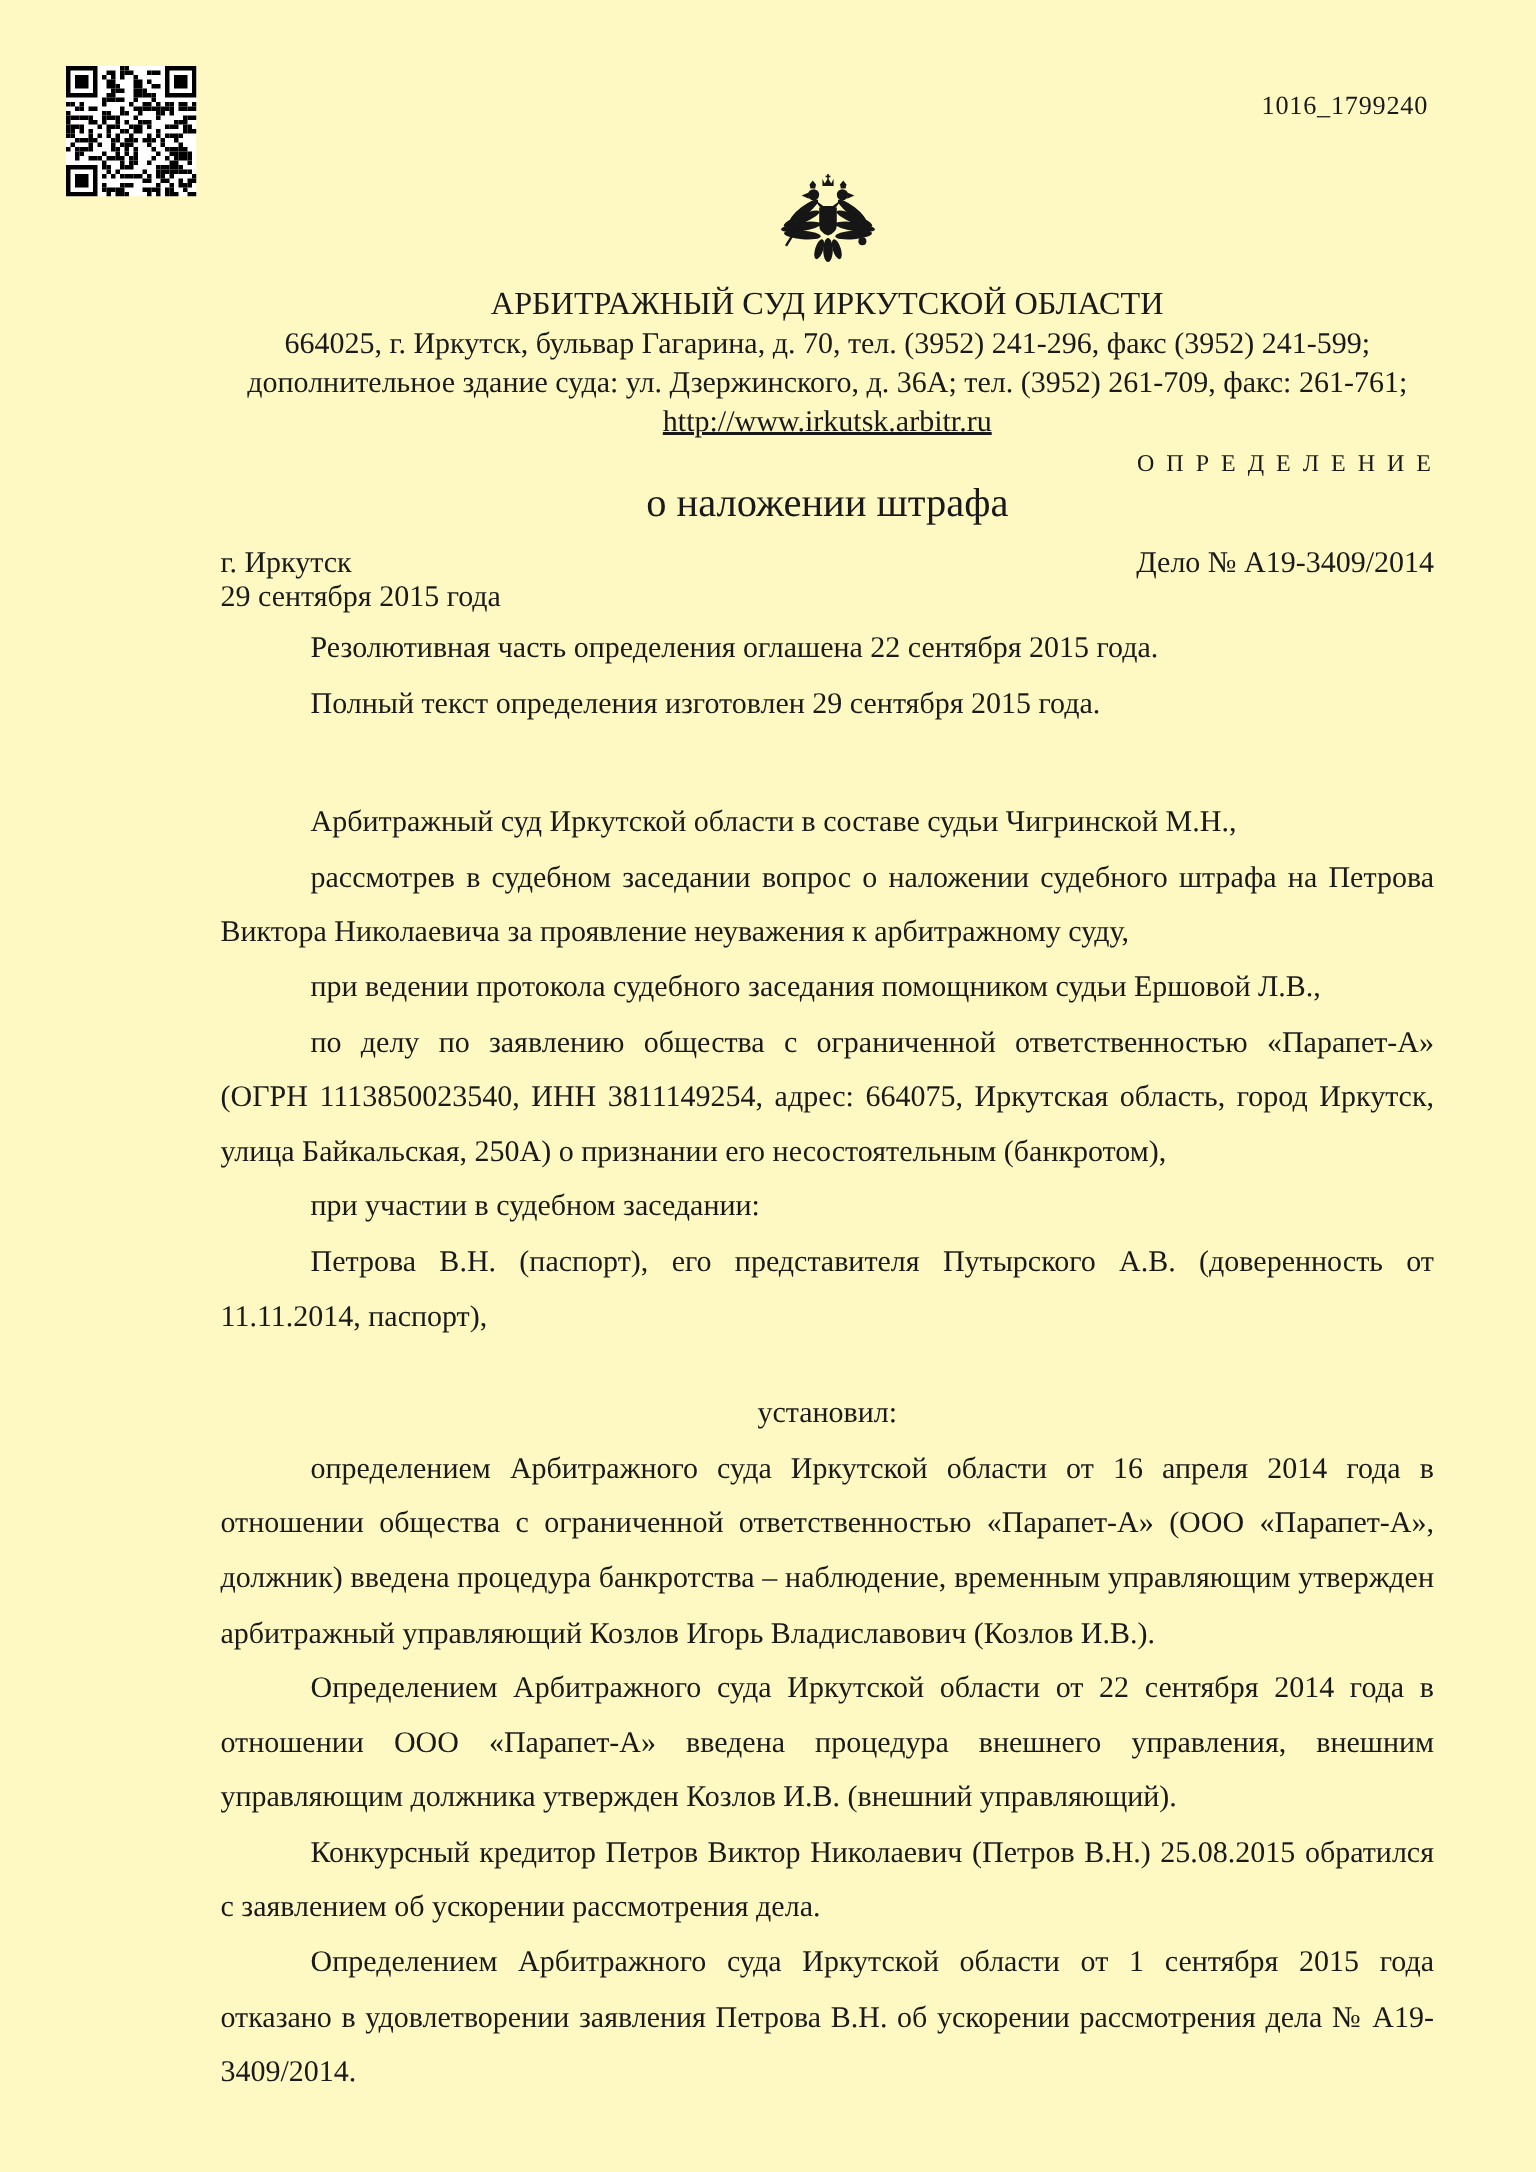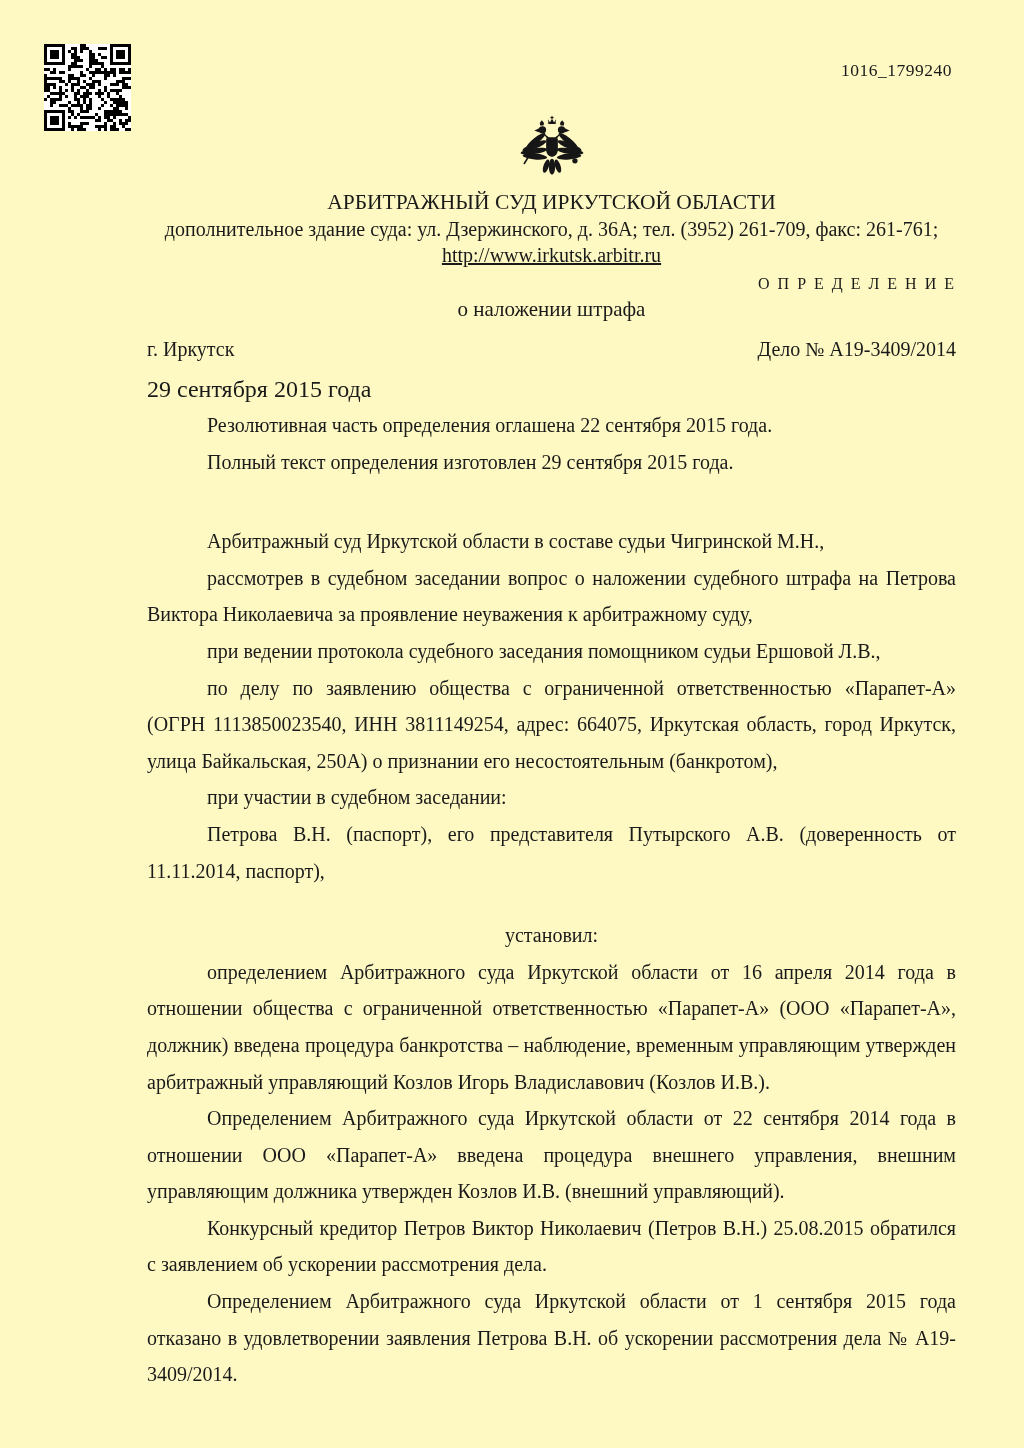--- a/index.html
+++ b/index.html
@@ -15,23 +15,23 @@
   .qr{position:absolute;left:44px;top:44px;width:87px;height:87px;}
   .doc-number{position:absolute;top:60px;right:72px;font-size:17.5px;letter-spacing:.5px;}
   .content{padding:113px 68px 0 147px;}
   .letterhead{text-align:center;}
   .emblem{display:block;margin:0 auto;width:64px;height:70px;}
   .court-name{font-size:21.5px;line-height:27px;margin-top:6px;white-space:nowrap;}
   .addr{font-size:20px;line-height:26px;white-space:nowrap;}
   .site-row{line-height:26px;}
   .site{font-size:20px;text-decoration:underline;color:#1a1a1a;cursor:pointer;}
   .doc-type{font-size:16px;letter-spacing:2px;line-height:27px;text-align:right;}
-  .doc-subject{font-size:21px;line-height:25px;}
+  .doc-subject{font-size:27px;line-height:25px;}
   .case-row{display:flex;justify-content:space-between;font-size:20px;margin-top:16px;}
-  .date-row{font-size:24px;margin-top:15px;}
+  .date-row{font-size:20px;margin-top:0;}
   .paras{margin-top:4px;}
   .para{margin:0;font-size:20px;line-height:36.6px;text-indent:60px;text-align:justify;}
   .para.center{text-align:center;text-indent:0;margin-top:28px;}
   .para.space-before{margin-top:43px;}
 </style>
 </head>
 <body>
 
 <div class="page">
 
@@ -390,20 +390,21 @@
           <ellipse cx="60" cy="95" rx="6" ry="15"></ellipse>
           <ellipse cx="49" cy="94" rx="5" ry="13" transform="rotate(18 49 94)"></ellipse>
           <ellipse cx="71" cy="94" rx="5" ry="13" transform="rotate(-18 71 94)"></ellipse>
 
           <rect x="14" y="62" width="3" height="30" transform="rotate(32 15 77)"></rect>
           <circle cx="103" cy="84" r="5"></circle>
         </g>
       </svg>
 
       <div class="court-name">АРБИТРАЖНЫЙ СУД ИРКУТСКОЙ ОБЛАСТИ</div>
+      <div class="addr">664025, г. Иркутск, бульвар Гагарина, д. 70, тел. (3952) 241-296, факс (3952) 241-599;</div>
       <div class="addr">дополнительное здание суда: ул. Дзержинского, д. 36А; тел. (3952) 261-709, факс: 261-761;</div>
       <div class="site-row">
         <a class="site">http://www.irkutsk.arbitr.ru</a>
       </div>
       <div class="doc-type">О П Р Е Д Е Л Е Н И Е</div>
       <div class="doc-subject">о наложении штрафа</div>
     </div>
 
     <div class="case-row">
       <span>г. Иркутск</span>

